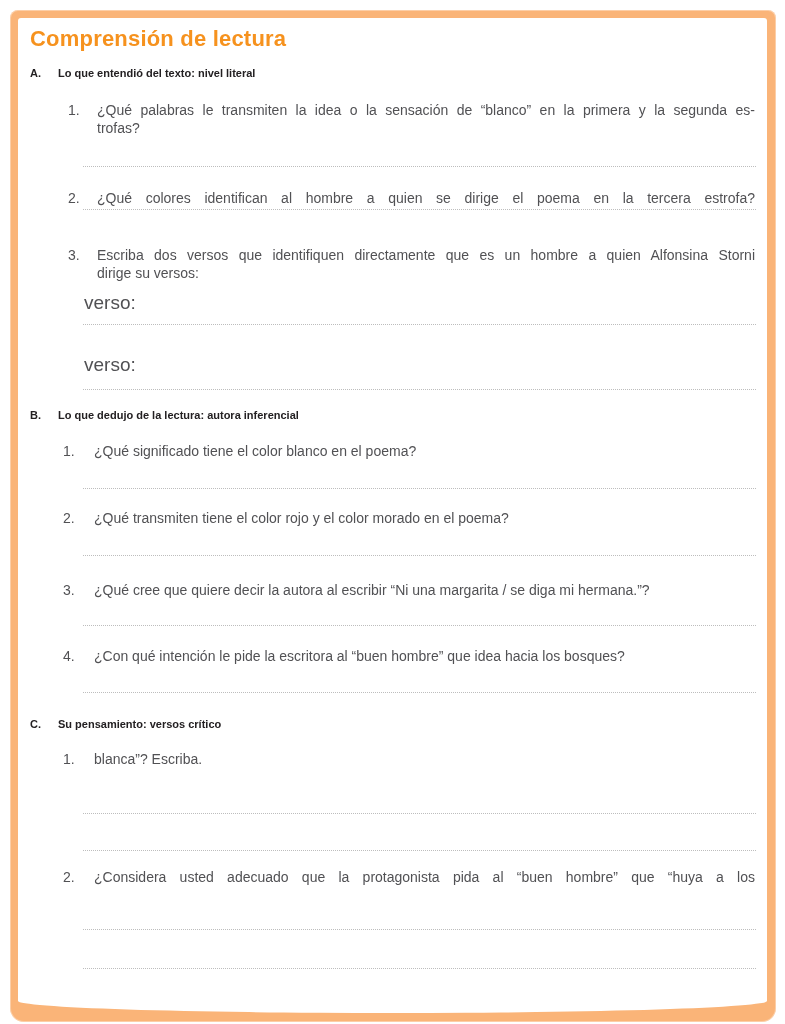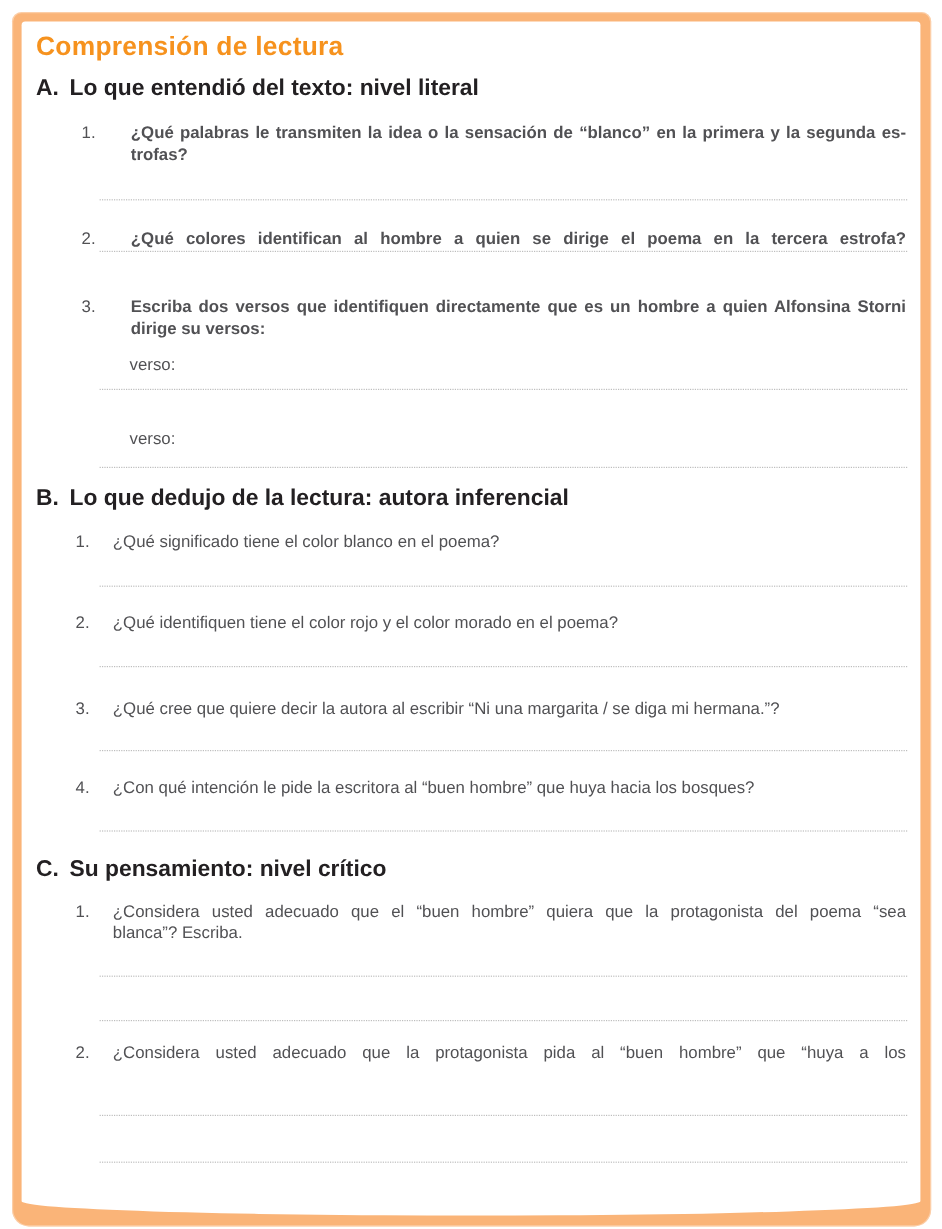--- a/index.html
+++ b/index.html
@@ -29,32 +29,32 @@
     border-bottom-right-radius:50% 12px;
   }
   .content{position:absolute;left:0;top:0;width:676px;height:1024px;}
   .title{
     position:absolute;left:30px;margin:0;
     font-size:22px;line-height:26px;font-weight:700;color:var(--accent);
     letter-spacing:0.2px;
   }
   .sec{
     position:absolute;left:30px;width:725px;
-    font-size:19px;line-height:19px;font-weight:700;color:var(--ink);
+    font-size:11px;line-height:19px;font-weight:700;color:var(--ink);
   }
   .seclabel{display:inline-block;width:28px;}
   .q{position:absolute;font-size:14px;line-height:18px;color:var(--body);}
   .qa{left:68px;width:687px;}
-  .qa .qtext{margin-left:41px;font-weight:bold;}
+  .qa .qtext{margin-left:29px;}
   .qbc{left:63px;width:692px;}
   .qbc .qtext{margin-left:31px;}
   .qnum{position:absolute;left:0;top:0;}
   .ln{min-height:18px;}
   .ln.fill{text-align:justify;text-align-last:justify;}
-  .verso{position:absolute;left:84px;font-size:14px;line-height:18px;color:var(--body);margin-left:24px;}
+  .verso{position:absolute;left:84px;font-size:19px;line-height:18px;color:var(--body);}
   .ansline{
     position:absolute;left:83px;width:673px;height:0;
     border-top:1px dotted var(--dot);
   }
 </style>
 </head>
 <body>
 
 <div class="frame"></div>
 <div class="sheet"></div>
@@ -100,47 +100,46 @@
     <span class="qnum">1.</span>
     <div class="qtext">
       <div class="ln">¿Qué significado tiene el color blanco en el poema?</div>
     </div>
   </div>
   <div class="ansline" style="top:488px"></div>
 
   <div class="q qbc" style="top:509px">
     <span class="qnum">2.</span>
     <div class="qtext">
-      <div class="ln">¿Qué identifiquen tiene el color rojo y el color morado en el poema?</div>
+      <div class="ln">¿Qué transmiten tiene el color rojo y el color morado en el poema?</div>
     </div>
   </div>
   <div class="ansline" style="top:555px"></div>
 
   <div class="q qbc" style="top:581px">
     <span class="qnum">3.</span>
     <div class="qtext">
       <div class="ln">¿Qué cree que quiere decir la autora al escribir “Ni una margarita / se diga mi hermana.”?</div>
     </div>
   </div>
   <div class="ansline" style="top:625px"></div>
 
   <div class="q qbc" style="top:647px">
     <span class="qnum">4.</span>
     <div class="qtext">
-      <div class="ln">¿Con qué intención le pide la escritora al “buen hombre” que huya hacia los bosques?</div>
+      <div class="ln">¿Con qué intención le pide la escritora al “buen hombre” que idea hacia los bosques?</div>
     </div>
   </div>
   <div class="ansline" style="top:692px"></div>
 
-  <div class="sec" style="top:715px"><span class="seclabel">C.</span><span>Su pensamiento: nivel crítico</span></div>
+  <div class="sec" style="top:715px"><span class="seclabel">C.</span><span>Su pensamiento: versos crítico</span></div>
 
   <div class="q qbc" style="top:750px">
     <span class="qnum">1.</span>
     <div class="qtext">
-      <div class="ln fill">¿Considera usted adecuado que el “buen hombre” quiera que la protagonista del poema “sea</div>
       <div class="ln">blanca”? Escriba.</div>
     </div>
   </div>
   <div class="ansline" style="top:813px"></div>
   <div class="ansline" style="top:850px"></div>
 
   <div class="q qbc" style="top:868px">
     <span class="qnum">2.</span>
     <div class="qtext">
       <div class="ln fill">¿Considera usted adecuado que la protagonista pida al “buen hombre” que “huya a los</div>

